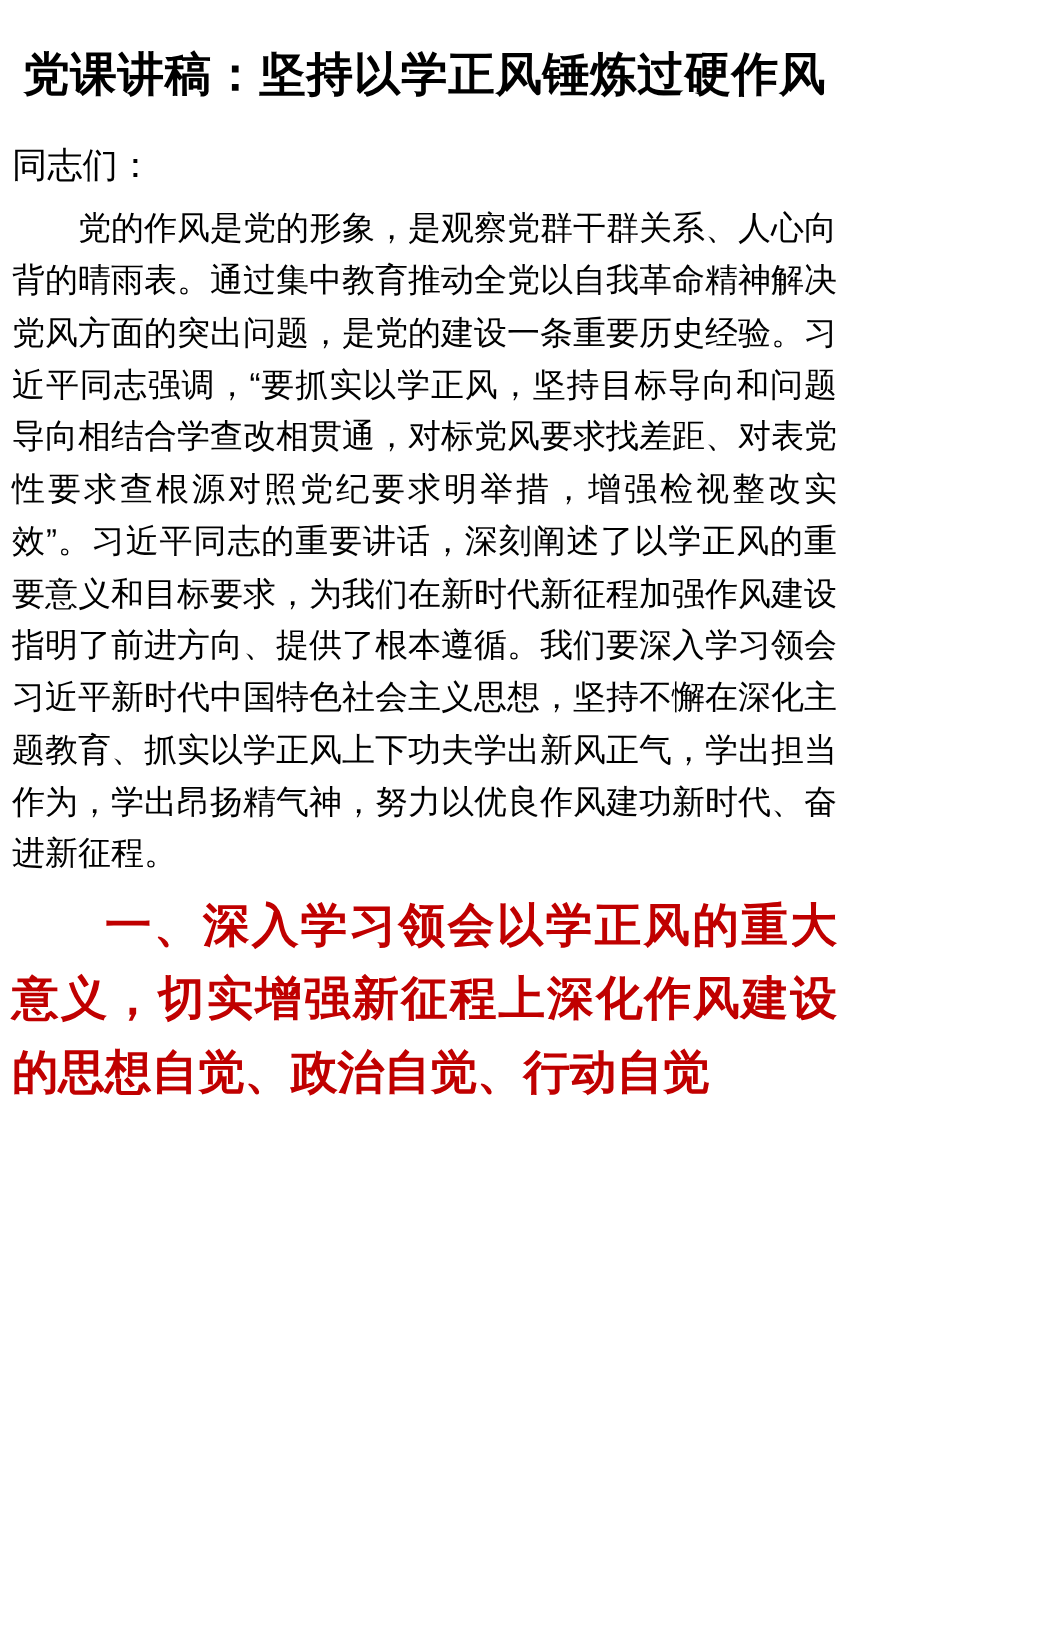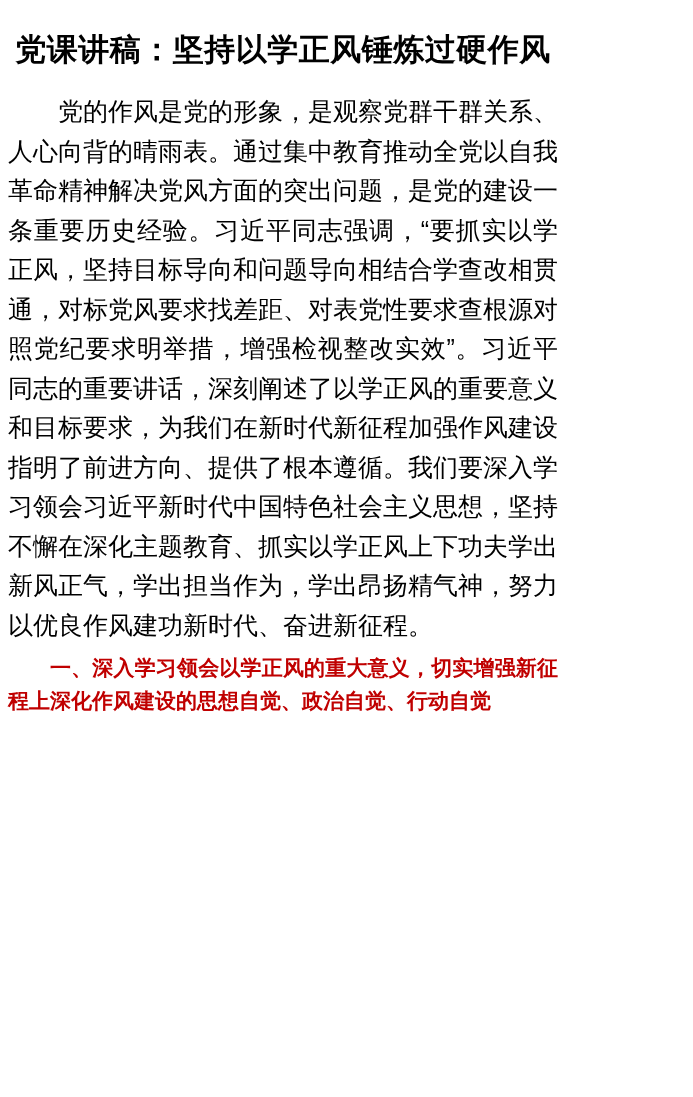--- a/index.html
+++ b/index.html
@@ -31,45 +31,46 @@
     color: #000;
   }
   .salutation {
     font-size: 23.5px;
     line-height: 1.58;
     margin: 0 0 6px 0;
     text-align: justify;
     text-justify: inter-ideograph;
   }
   .body-para {
-    font-size: 25px;
+    font-size: 22px;
     line-height: 1.58;
     margin: 0 0 4px 0;
     text-indent: 2em;
     text-align: justify;
     text-justify: inter-ideograph;
     letter-spacing: 0px;
   }
   .heading-red {
-    font-size: 21px;
+    font-size: 31px;
     line-height: 1.58;
     font-weight: bold;
     color: #c00000;
     text-indent: 2em;
     margin: 6px 0 4px 0;
     text-align: justify;
     text-justify: inter-ideograph;
   }
 </style>
 </head>
 <body>
 
 <div class="page">
 
   <div class="doc-title">党课讲稿：坚持以学正风锤炼过硬作风</div>
 
+  <p class="salutation">同志们：</p>
 
   <p class="body-para">党的作风是党的形象，是观察党群干群关系、人心向背的晴雨表。通过集中教育推动全党以自我革命精神解决党风方面的突出问题，是党的建设一条重要历史经验。习近平同志强调，“要抓实以学正风，坚持目标导向和问题导向相结合学查改相贯通，对标党风要求找差距、对表党性要求查根源对照党纪要求明举措，增强检视整改实效”。习近平同志的重要讲话，深刻阐述了以学正风的重要意义和目标要求，为我们在新时代新征程加强作风建设指明了前进方向、提供了根本遵循。我们要深入学习领会习近平新时代中国特色社会主义思想，坚持不懈在深化主题教育、抓实以学正风上下功夫学出新风正气，学出担当作为，学出昂扬精气神，努力以优良作风建功新时代、奋进新征程。</p>
 
   <p class="heading-red">一、深入学习领会以学正风的重大意义，切实增强新征程上深化作风建设的思想自觉、政治自觉、行动自觉</p>
 
 
 </div>
 
 </body></html>

